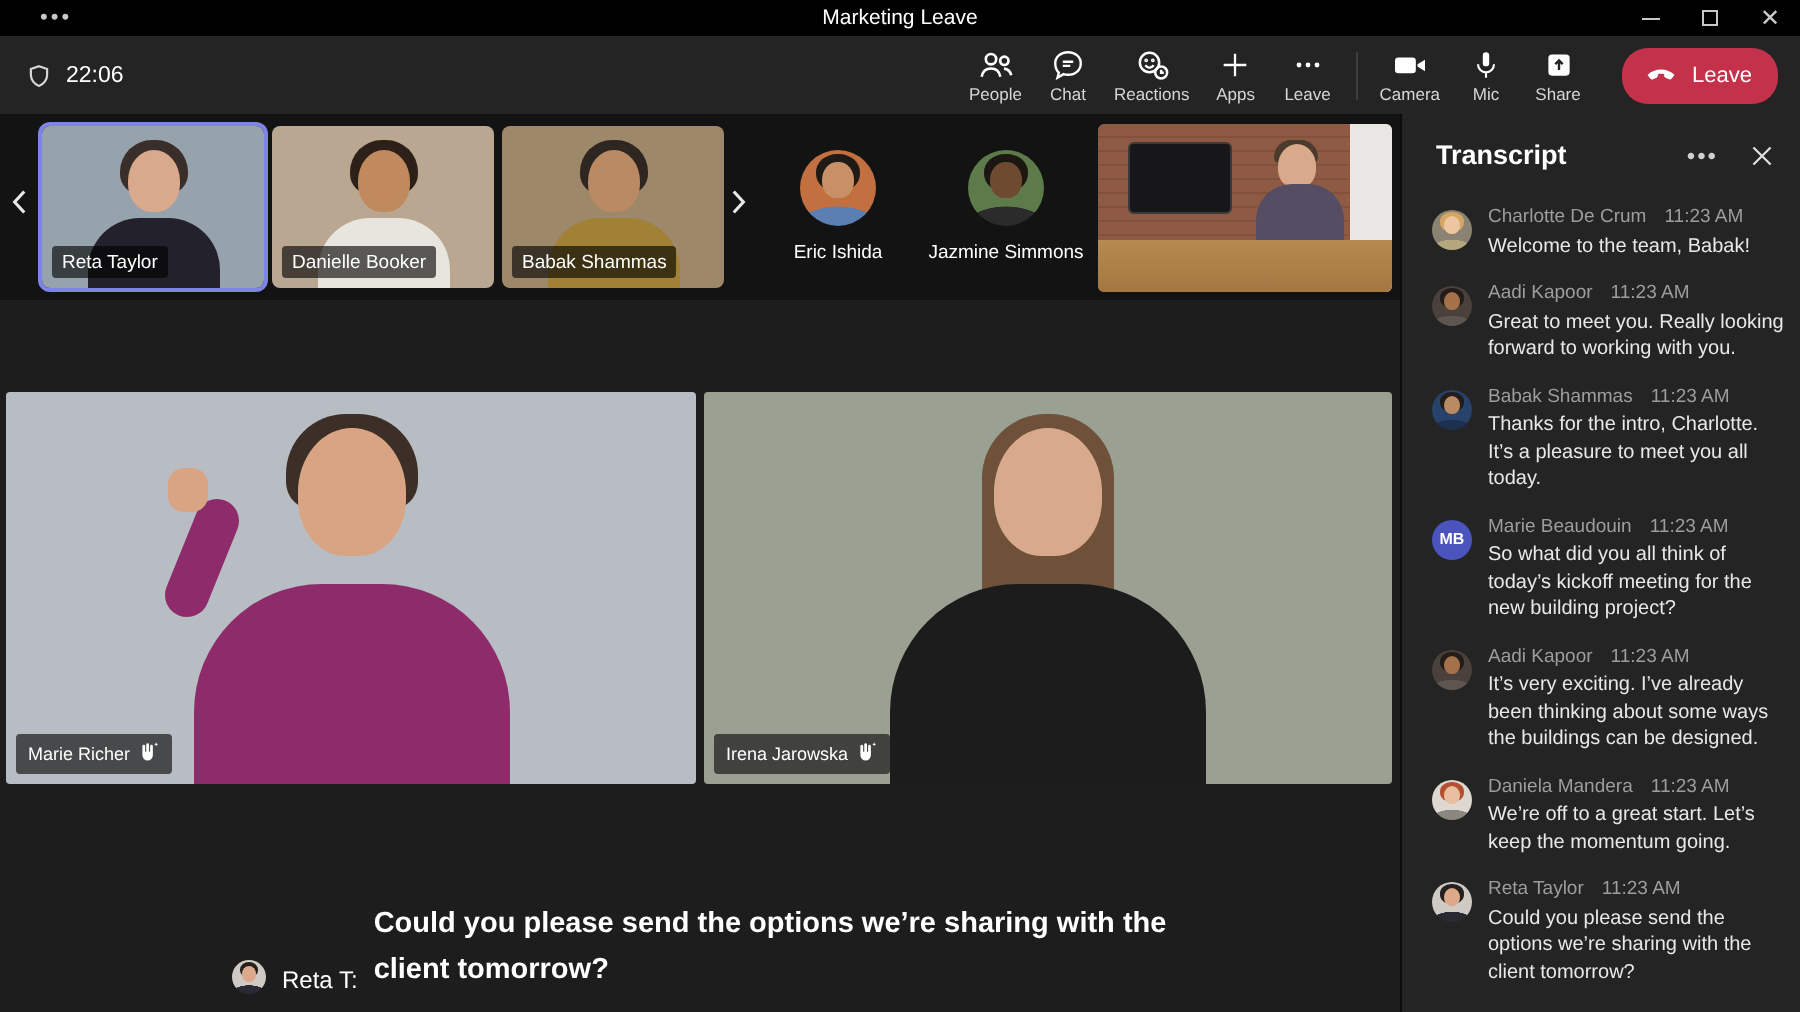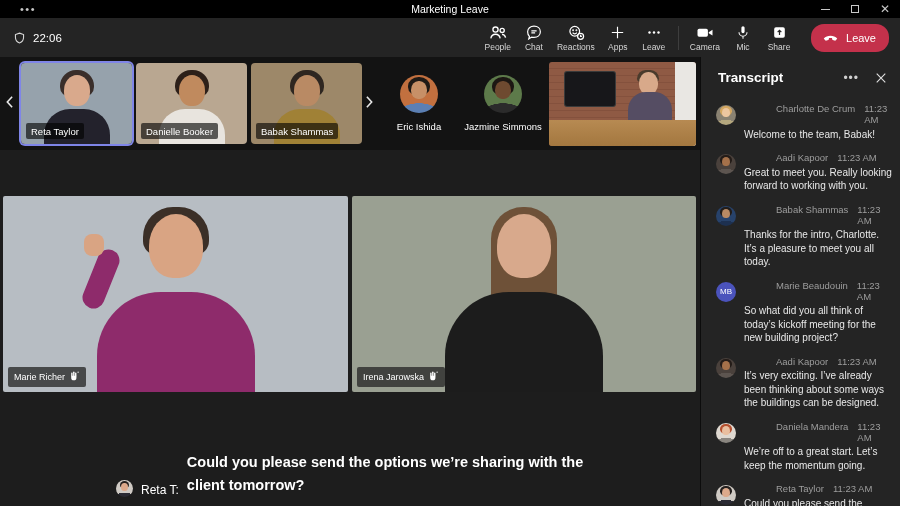--- a/index.html
+++ b/index.html
@@ -51,21 +51,21 @@
   .strip-tile .f-hair { width:34px; height:27px; left:calc(50% - 17px); top:7px; border-radius:16px 16px 10px 10px; background:var(--hair,#333); }
   .strip-tile .f-face { width:26px; height:31px; left:calc(50% - 13px); top:12px; border-radius:50% 50% 45% 45%; background:var(--skin,#caa); }
   .strip-tile .f-body { width:66px; height:42px; left:calc(50% - 33px); bottom:-7px; border-radius:26px 26px 0 0; background:var(--shirt,#444); }
 
   
   .photo-avatar { position:relative; border-radius:50%; overflow:hidden; background-color:var(--bg,#666);
     background-image:radial-gradient(ellipse 62% 38% at 50% 112%, var(--shirt,#3a3a3a) 98%, transparent 100%); flex-shrink:0; }
   .photo-avatar::before { content:""; position:absolute; left:21%; top:5%; width:58%; height:50%; border-radius:48%; background:var(--hair,#333); }
   .photo-avatar::after { content:""; position:absolute; left:30%; top:15%; width:40%; height:47%; border-radius:50% 50% 46% 46%; background:var(--skin,#d9a98c); }
   .initials-avatar::before, .initials-avatar::after { display:none; }
-  .initials-avatar { display:flex; align-items:center; justify-content:center; font-size:8px; font-weight:normal;
+  .initials-avatar { display:flex; align-items:center; justify-content:center; font-size:8px; font-weight:bold;
     color:#fff; background-image:none !important; }
   .strip-av { width:38px; height:38px; }
 
   
   .scene-tile { width:147px; height:84px; margin-left:4px; border-radius:3px; position:relative; overflow:hidden; cursor:pointer; flex-shrink:0;
     background:repeating-linear-gradient(#8f5a44 0 6px, #84513d 6px 7px); }
   .scene-window { position:absolute; right:0; top:0; width:14%; height:100%; background:#e9e7e3; }
   .scene-tv { position:absolute; left:11%; top:13%; width:34%; height:40%; background:#17171a; border-radius:2px; box-shadow:0 0 0 1px #3a3a3a; }
   .scene-desk { position:absolute; left:0; bottom:0; width:100%; height:30%; background:linear-gradient(#b78a52,#a3773f); }
   .sp-head { position:absolute; right:26%; top:13%; width:19px; height:22px; border-radius:50% 50% 42% 42%; background:#d8a98a; }
@@ -94,21 +94,21 @@
   .transcript { flex:1; background:#242424; border-left:1px solid #0c0c0c; display:flex; flex-direction:column; min-width:0; }
   .tr-header { display:flex; align-items:center; padding:13px 13px 10px 17px; }
   .tr-title { font-size:13.5px; font-weight:bold; color:#fff; flex:1; }
   .tr-more { color:#d0d0d0; font-size:12px; letter-spacing:1px; margin-right:16px; cursor:pointer; line-height:10px; }
   .tr-close { cursor:pointer; display:flex; }
   .messages { padding:8px 8px 0 15px; overflow:hidden; }
   .msg { display:flex; gap:8px; margin-bottom:11px; }
   .msg-avatar { width:20px; height:20px; margin-top:2px; }
   .msg-body { flex:1; min-width:0; }
   .msg-head { display:flex; gap:9px; align-items:baseline; }
-  .msg-name { font-size:9.5px; color:#9d9d9d; white-space:nowrap;margin-left:32px; }
+  .msg-name { font-size:9.5px; color:#9d9d9d; white-space:nowrap; }
   .msg-time { font-size:9.5px; color:#9d9d9d; }
   .msg-text { font-size:10px; line-height:13.5px; color:#e8e8e8; margin-top:2.5px; }
 </style>
 </head>
 <body>
 
 <div class="app">
 
   <div class="titlebar">
     <span class="menu-dots">•••</span>

